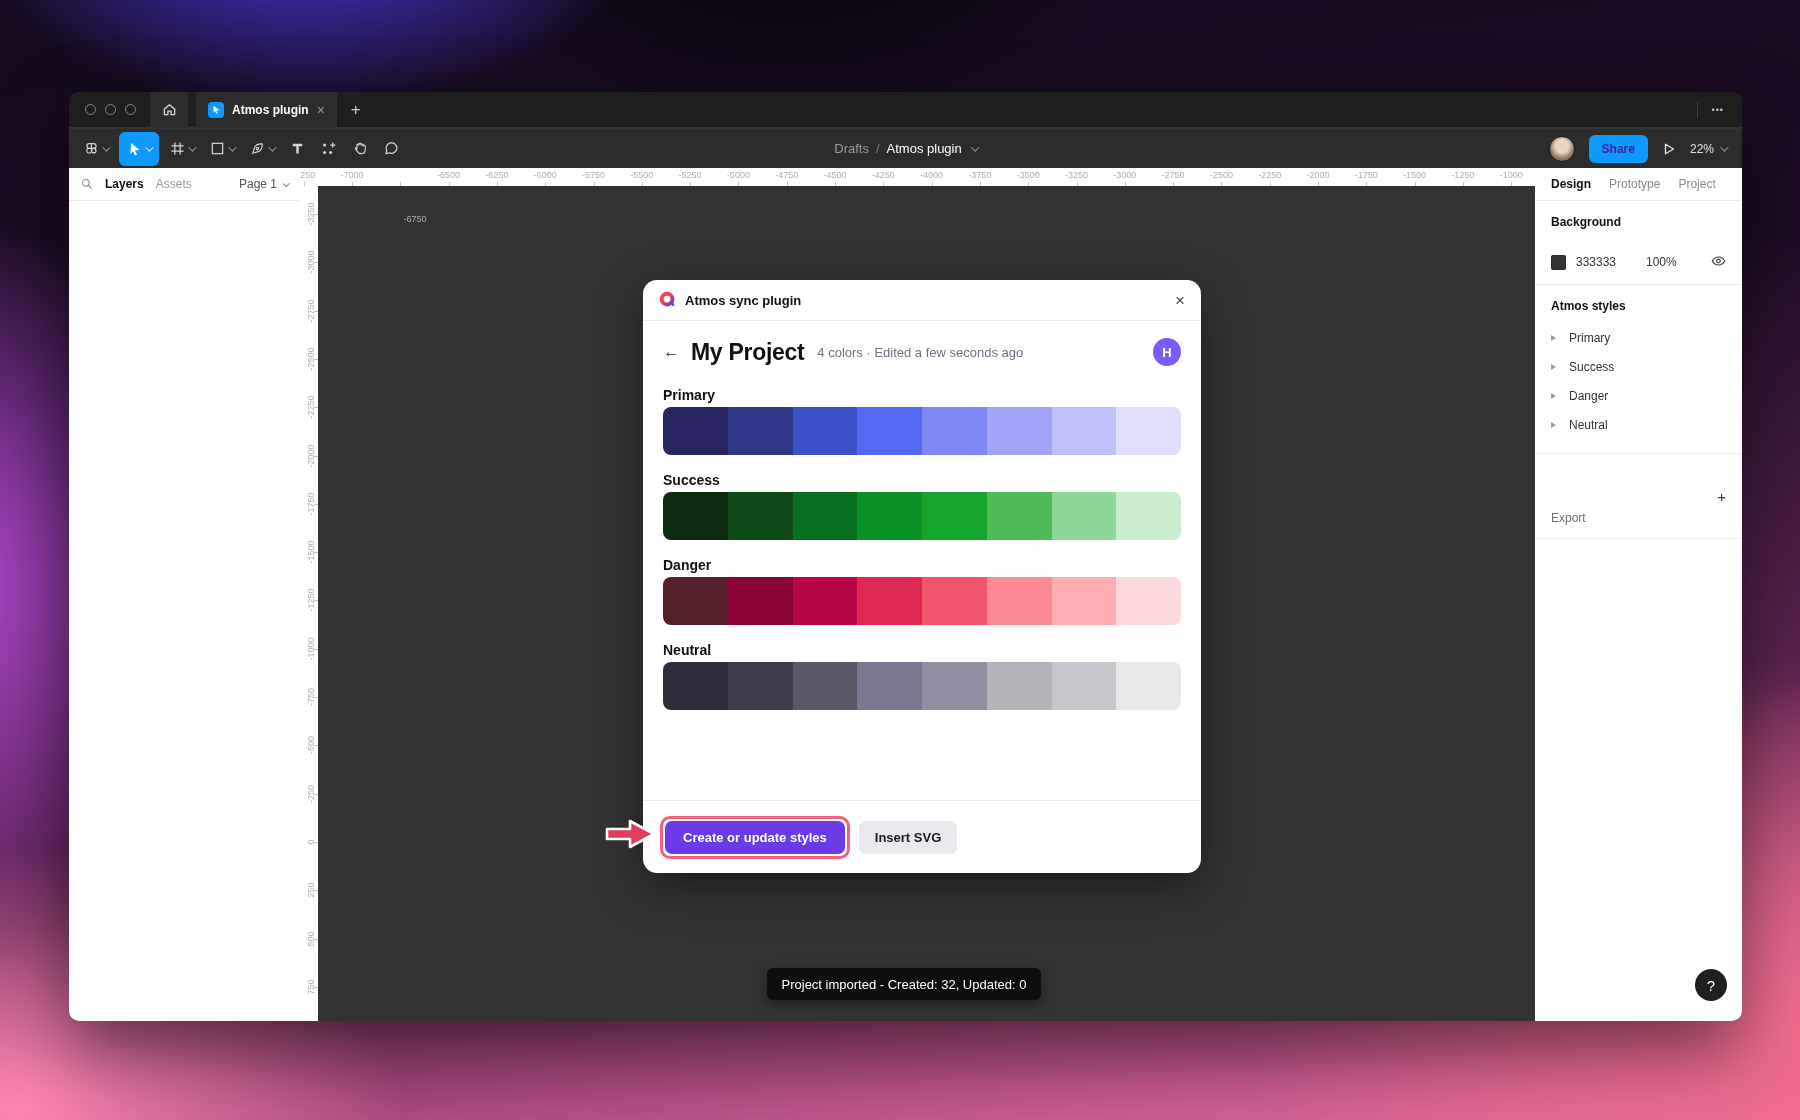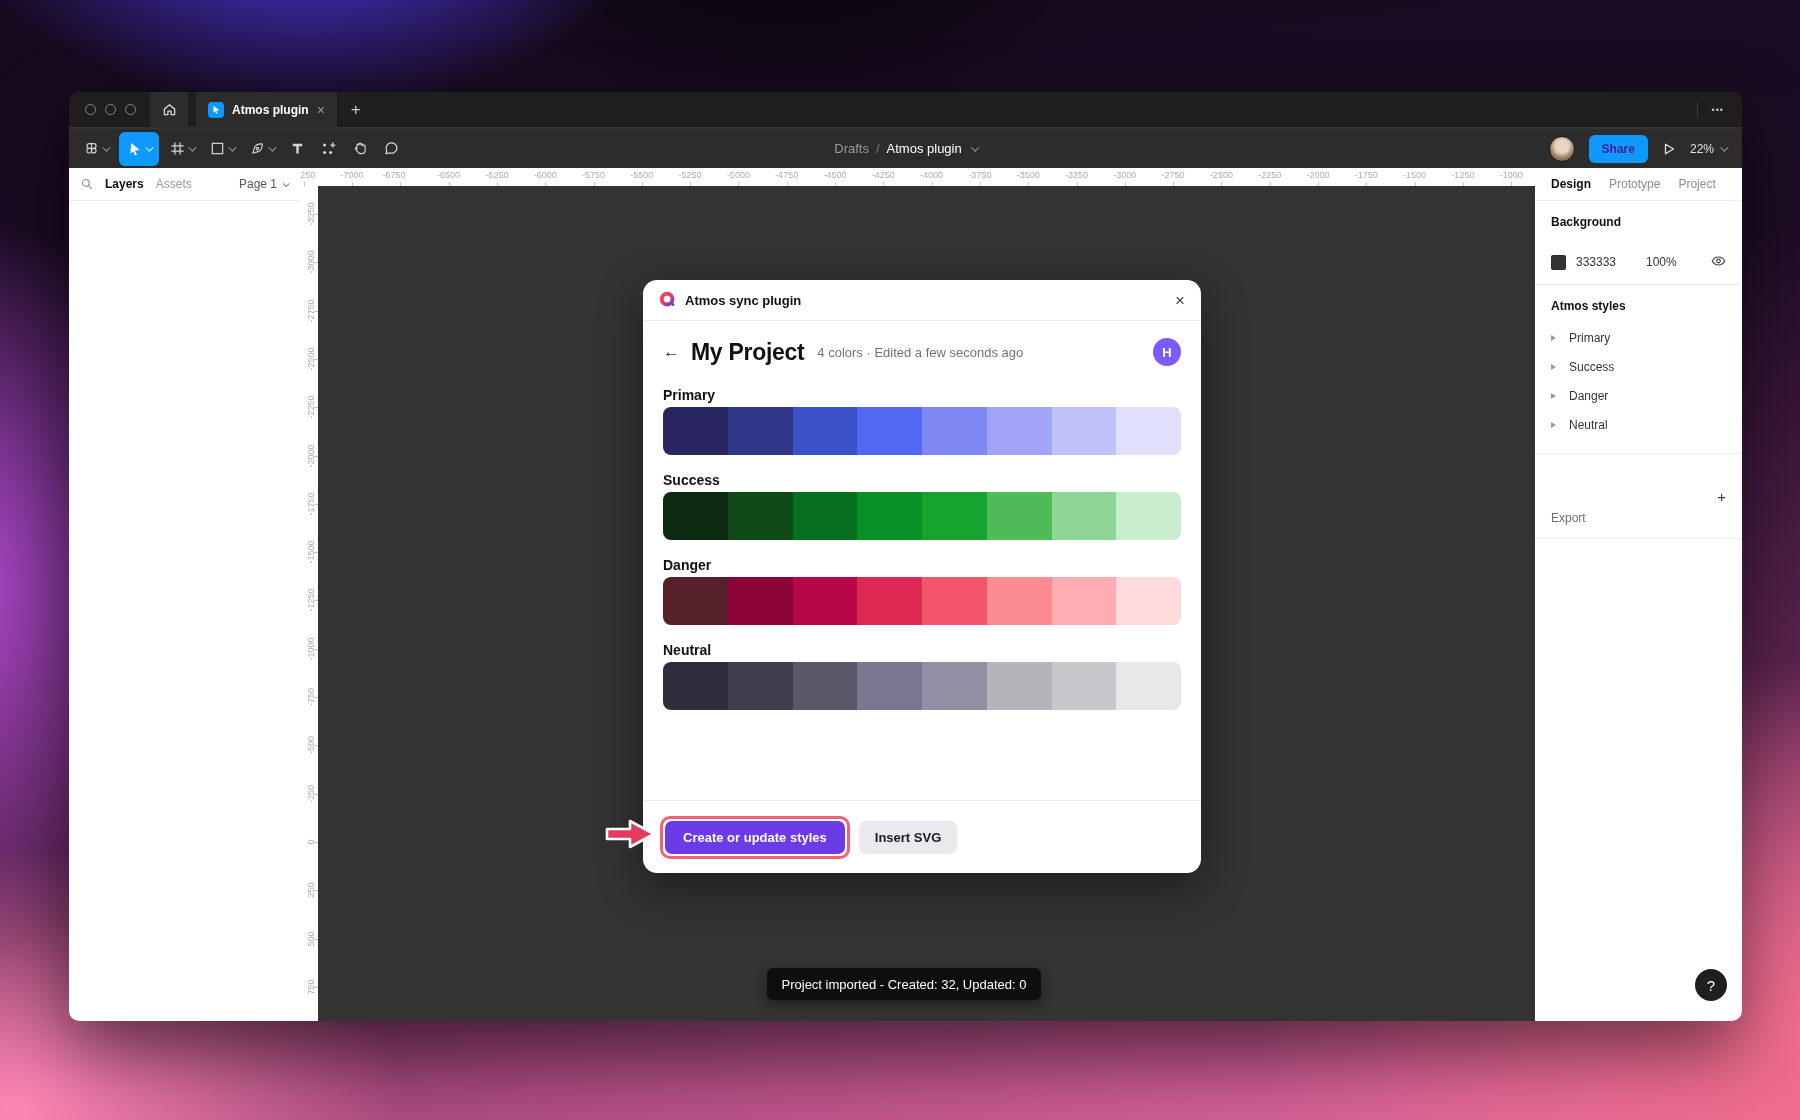--- a/index.html
+++ b/index.html
@@ -266,21 +266,21 @@
           </div>
         </div>
       </div>
 
       <div class="canvas-area">
         <div class="h-ruler" id="h-ruler">
             <div class="hr-label" style="left: 3.7px;">-7250</div>
             <div class="hr-tick" style="left: 3.7px;"></div>
             <div class="hr-label" style="left: 52px;">-7000</div>
             <div class="hr-tick" style="left: 52px;"></div>
-            <div class="hr-label" style="left: 94px;">-6750</div>
+            <div class="hr-label" style="left: 115px; margin-top: 44px;">-6750</div>
             <div class="hr-tick" style="left: 100.3px;"></div>
             <div class="hr-label" style="left: 148.6px;">-6500</div>
             <div class="hr-tick" style="left: 148.6px;"></div>
             <div class="hr-label" style="left: 196.9px;">-6250</div>
             <div class="hr-tick" style="left: 196.9px;"></div>
             <div class="hr-label" style="left: 245.2px;">-6000</div>
             <div class="hr-tick" style="left: 245.2px;"></div>
             <div class="hr-label" style="left: 293.5px;">-5750</div>
             <div class="hr-tick" style="left: 293.5px;"></div>
             <div class="hr-label" style="left: 341.8px;">-5500</div>

